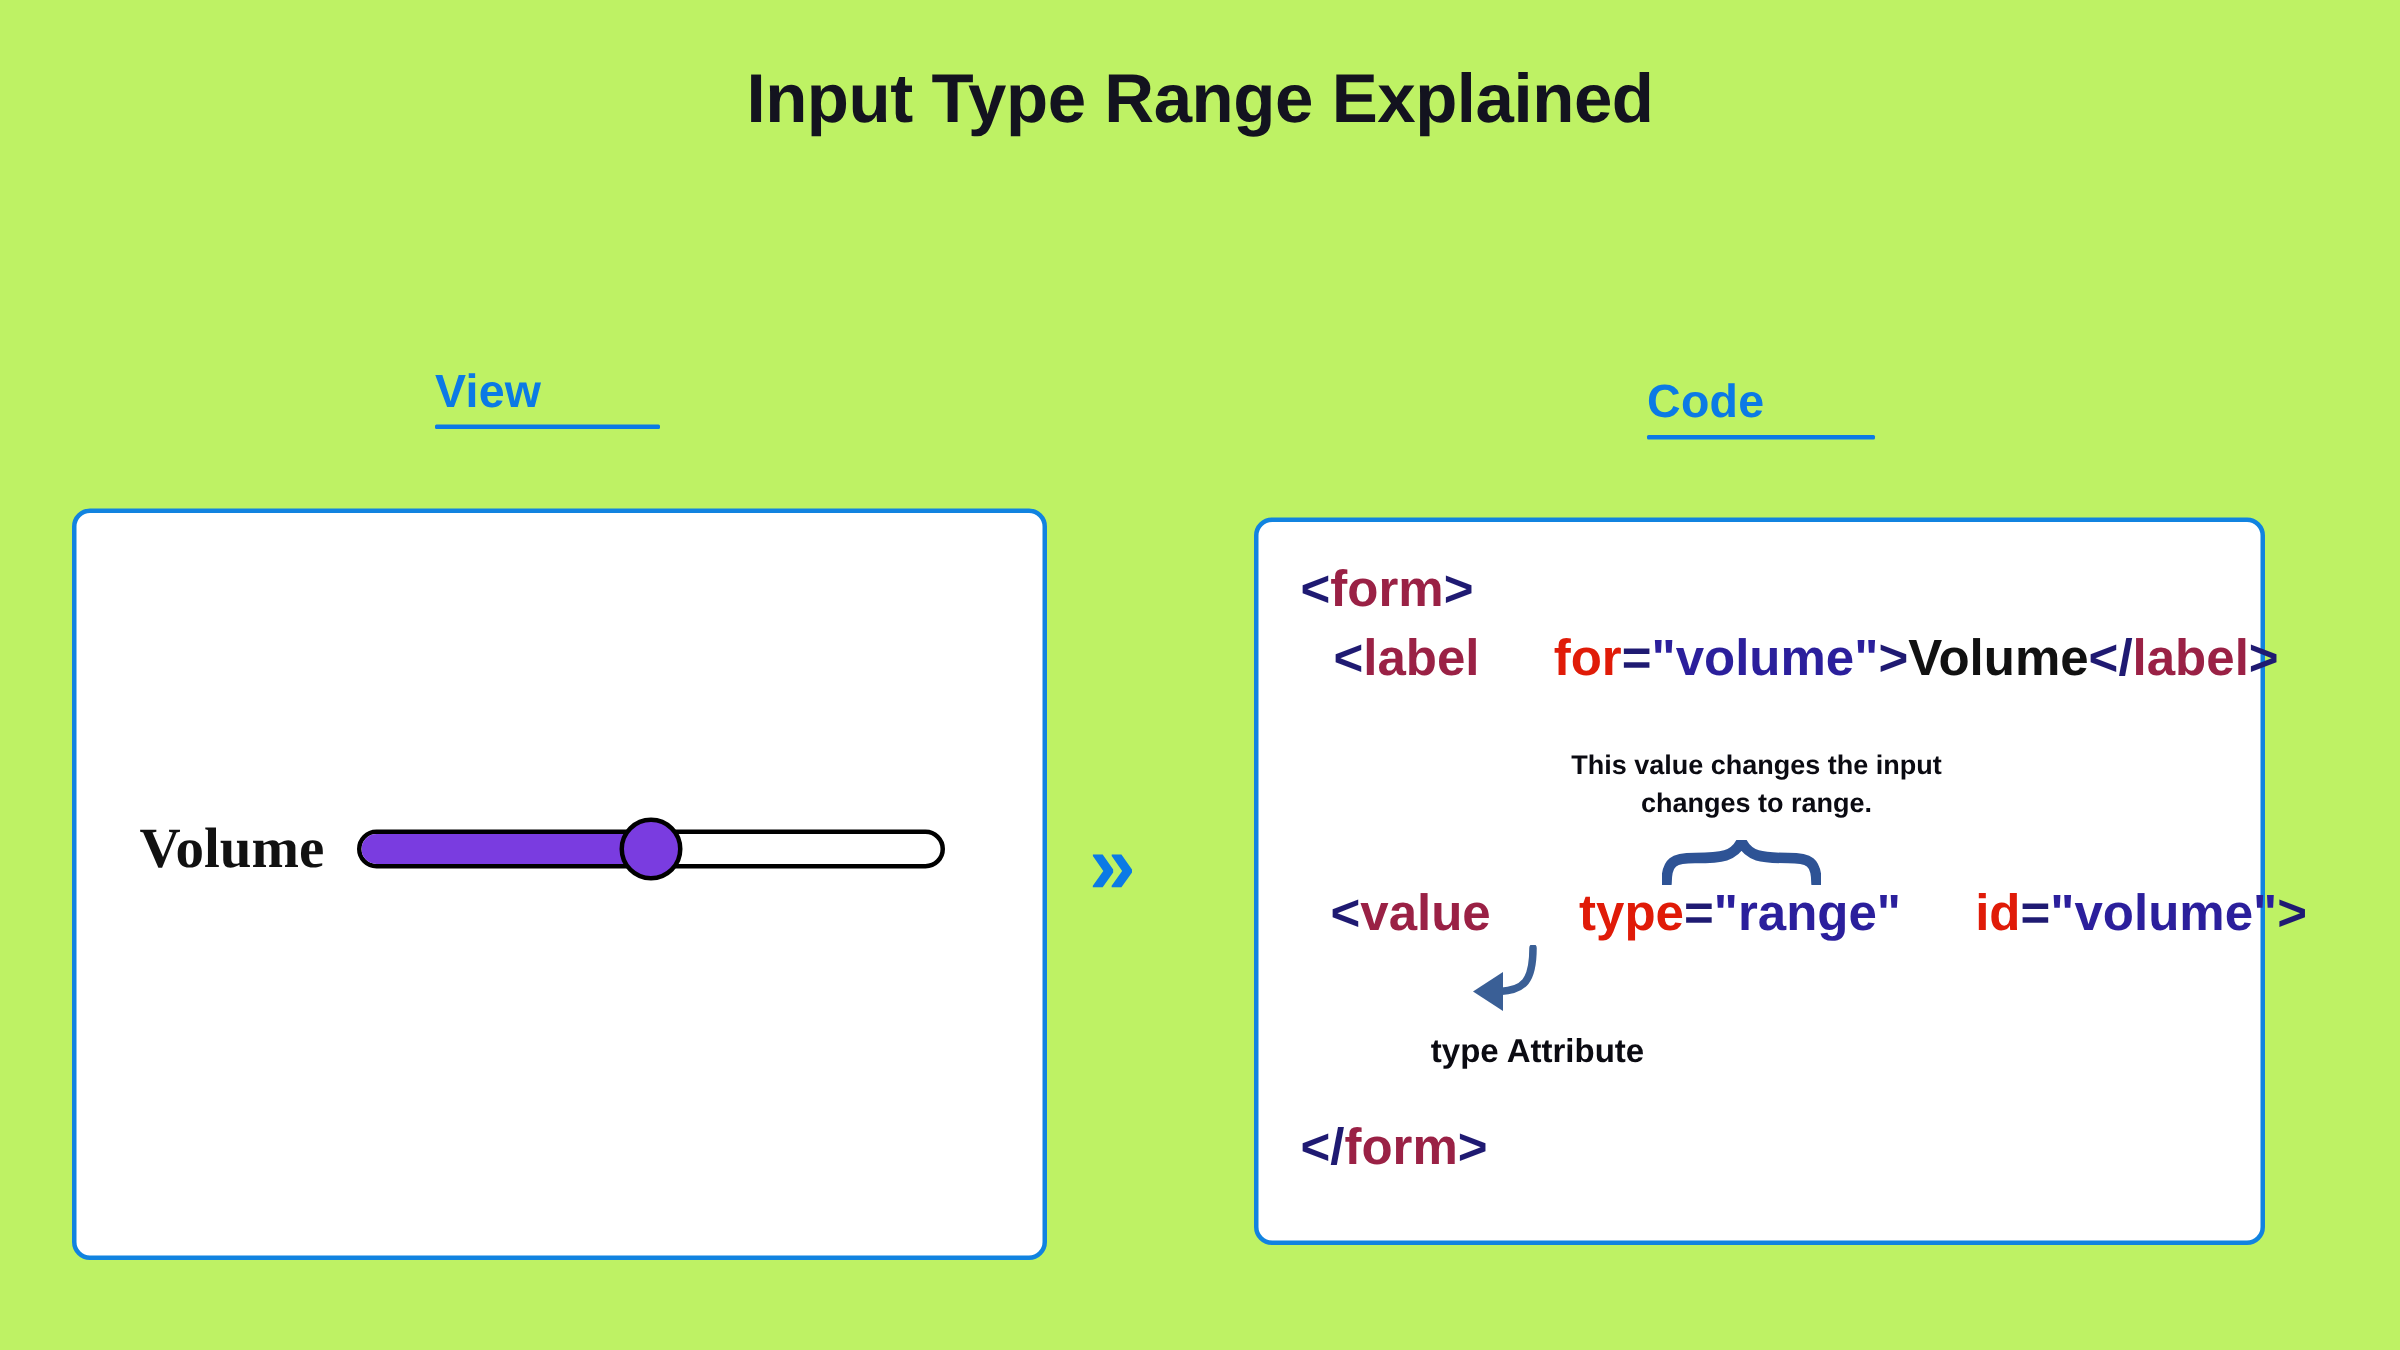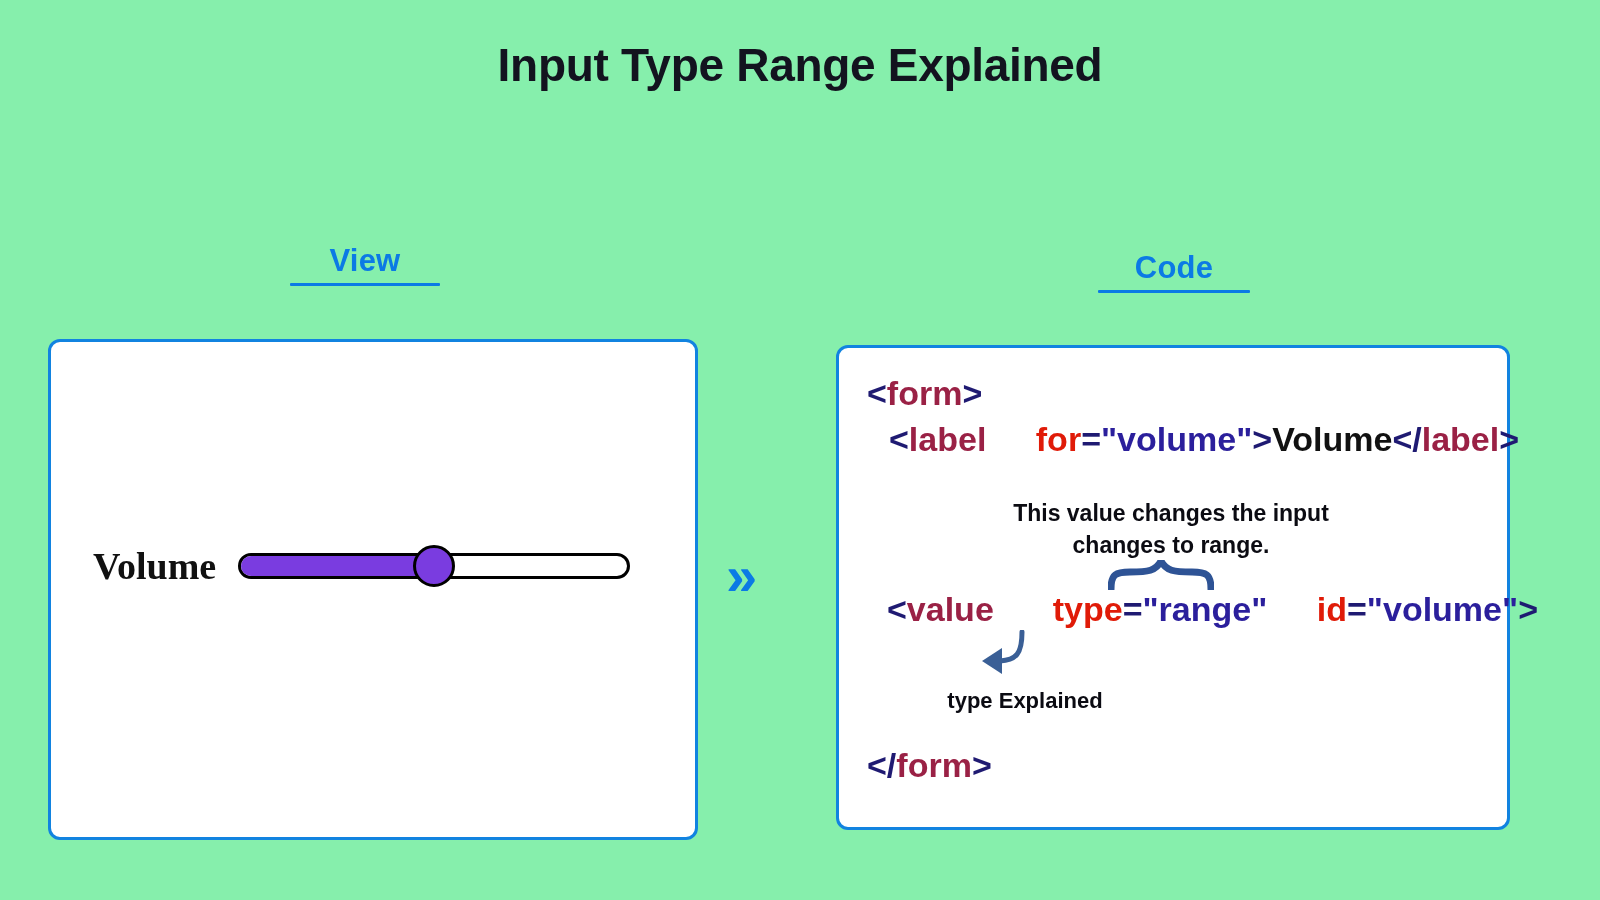--- a/index.html
+++ b/index.html
@@ -9,21 +9,21 @@
     height: 900px;
     background: #ffffff;
     font-family: "Liberation Sans", sans-serif;
     overflow: hidden;
   }
 
   .page {
     position: relative;
     width: 1600px;
     height: 900px;
-    background: #86efac;
+    background: #bef264;
   }
 
   
   .page-title {
     position: absolute;
     top: 38px;
     left: 0;
     width: 1600px;
     text-align: center;
     font-size: 46px;
@@ -31,21 +31,21 @@
     color: #13131f;
     letter-spacing: -0.3px;
   }
 
   
   .col-heading {
     position: absolute;
     font-size: 31px;
     font-weight: bold;
     color: #0b7ae5;
-    text-align: center;
+    text-align: left;
     letter-spacing: 0.2px;
   }
   .col-heading .underline {
     display: block;
     height: 3px;
     background: #0b7ae5;
     margin-top: 4px;
     border-radius: 1px;
   }
   #heading-view { left: 290px; top: 243px; width: 150px; }
@@ -146,21 +146,21 @@
 
   .punct { color: #1f1a72; }
   .tag   { color: #9a2145; }
   .attr  { color: #e01b08; margin-left: 40px; }
   .val   { color: #2b1f9c; }
   .txt   { color: #111111; }
 
   
   .annot-text {
     position: absolute;
-    font-size: 23px;
+    font-size: 18px;
     font-weight: bold;
     color: #0b0b12;
     text-align: center;
     line-height: 1.38;
   }
   #annot-range-note { left: 966px; top: 498px; width: 410px; }
   #annot-type-label { left: 880px; top: 686px; width: 290px; font-size: 22px; }
 
   .brace-svg {
     position: absolute;
@@ -237,15 +237,15 @@
 
   <svg class="brace-svg" viewBox="0 0 106 30">
     <path d="M3 29 C3 14 8 12 22 12 C40 12 48 11 53 1 C58 11 66 12 84 12 C98 12 103 14 103 29" fill="none" stroke="#2e5395" stroke-width="7" stroke-linecap="round" stroke-linejoin="round"></path>
   </svg>
 
   <svg class="arrow-svg" viewBox="0 0 100 56">
     <path d="M62 2 C62 24 56 30 40 31" fill="none" stroke="#3a5f96" stroke-width="5" stroke-linecap="round"></path>
     <polygon points="42,18 42,44 22,31" fill="#3a5f96"></polygon>
   </svg>
 
-  <div class="annot-text" id="annot-type-label">type Explained</div>
+  <div class="annot-text" id="annot-type-label">type Attribute</div>
 
 </div>
 
 </body></html>

